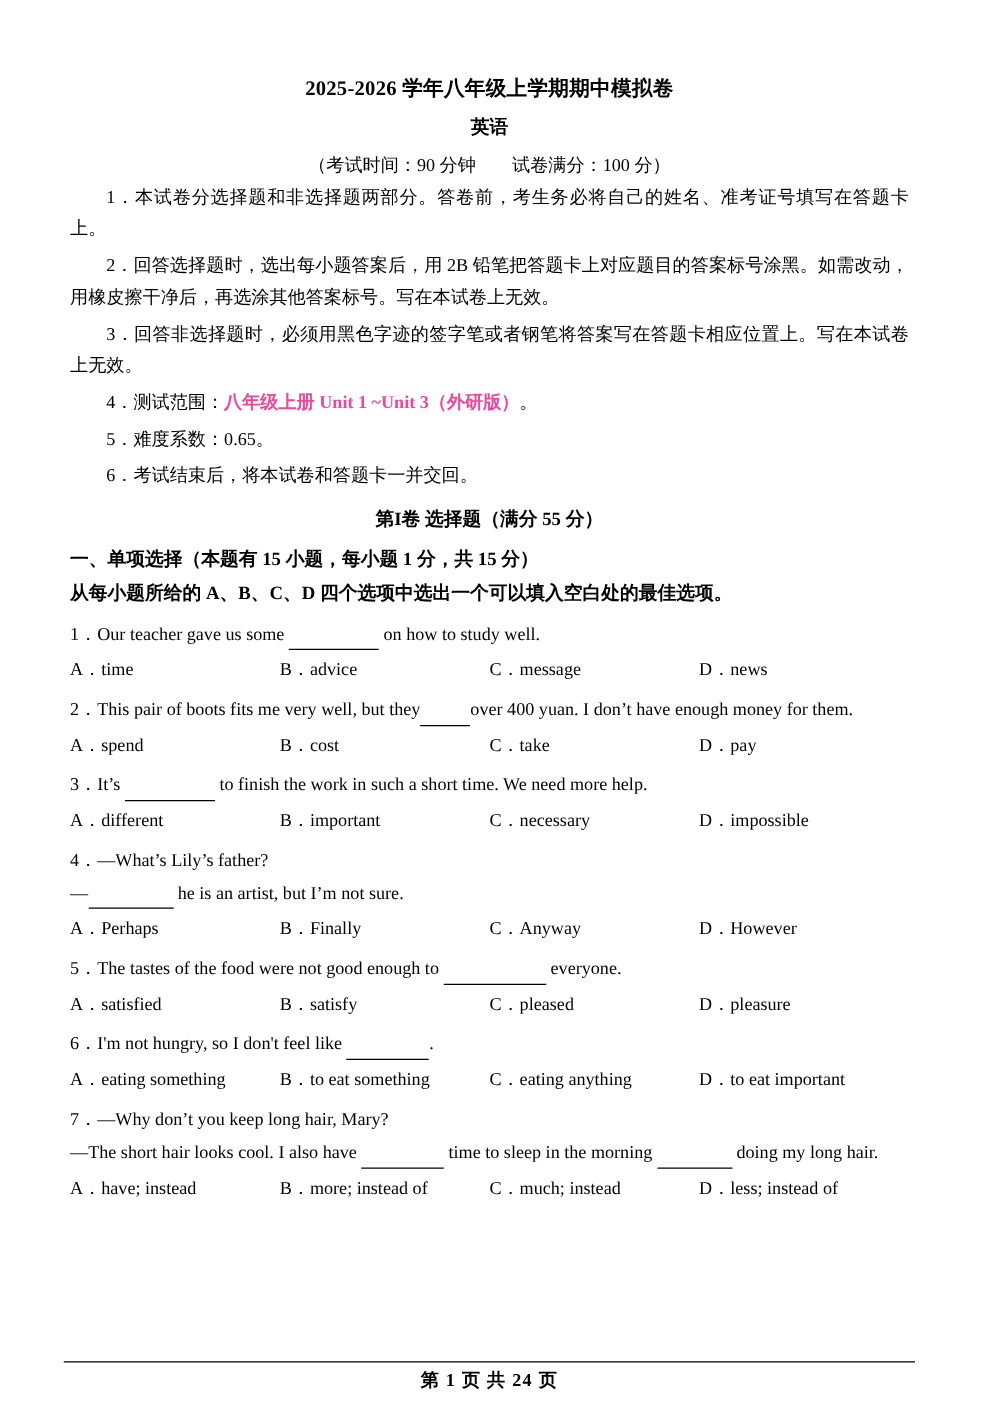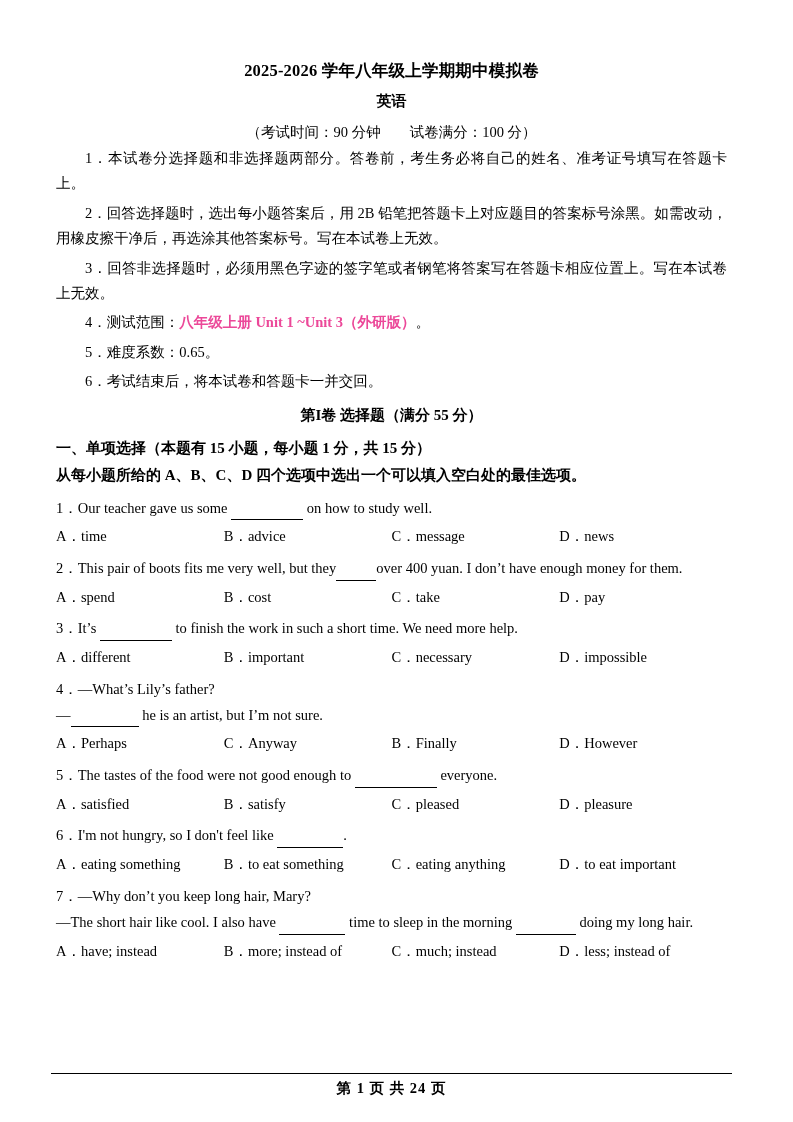--- a/index.html
+++ b/index.html
@@ -91,21 +91,21 @@
   }
   .blank {
     display: inline-block;
     border-bottom: 1px solid #000;
     vertical-align: baseline;
   }
   .footer {
     position: absolute;
     left: 0;
     right: 0;
-    bottom: 24px;
+    bottom: 8px;
     text-align: center;
     font-family: Liberation Serif, serif;
   }
   .footer .rule {
     width: 681px;
     margin: 0 auto 5px auto;
     border-top: 1px solid #000;
   }
   .footer .pg {
     font-size: 14.5px;
@@ -166,22 +166,22 @@
   </div>
 
   <div class="q-stem">
     <span>4．—What’s Lily’s father?</span>
   </div>
   <div class="q-stem" style="margin-top:4px">
     <span>—</span><span class="blank" style="width:68px">&nbsp;</span><span> he is an artist, but I’m not sure.</span>
   </div>
   <div class="opts">
     <div class="opt">A．Perhaps</div>
+    <div class="opt">B．Finally</div>
     <div class="opt">C．Anyway</div>
-    <div class="opt">B．Finally</div>
     <div class="opt">D．However</div>
   </div>
 
   <div class="q-stem">
     <span>5．The tastes of the food were not good enough to </span><span class="blank" style="width:82px">&nbsp;</span><span> everyone.</span>
   </div>
   <div class="opts">
     <div class="opt">A．satisfied</div>
     <div class="opt">B．satisfy</div>
     <div class="opt">C．pleased</div>
@@ -195,21 +195,21 @@
     <div class="opt">A．eating something</div>
     <div class="opt">B．to eat something</div>
     <div class="opt">C．eating anything</div>
     <div class="opt">D．to eat important</div>
   </div>
 
   <div class="q-stem">
     <span>7．—Why don’t you keep long hair, Mary?</span>
   </div>
   <div class="q-stem" style="margin-top:4px">
-    <span>—The short hair like cool. I also have </span><span class="blank" style="width:66px">&nbsp;</span><span> time to sleep in the morning </span><span class="blank" style="width:60px">&nbsp;</span><span> doing my long hair.</span>
+    <span>—The short hair looks cool. I also have </span><span class="blank" style="width:66px">&nbsp;</span><span> time to sleep in the morning </span><span class="blank" style="width:60px">&nbsp;</span><span> doing my long hair.</span>
   </div>
   <div class="opts">
     <div class="opt">A．have; instead</div>
     <div class="opt">B．more; instead of</div>
     <div class="opt">C．much; instead</div>
     <div class="opt">D．less; instead of</div>
   </div>
 
   <div class="footer">
     <div class="rule"></div>

